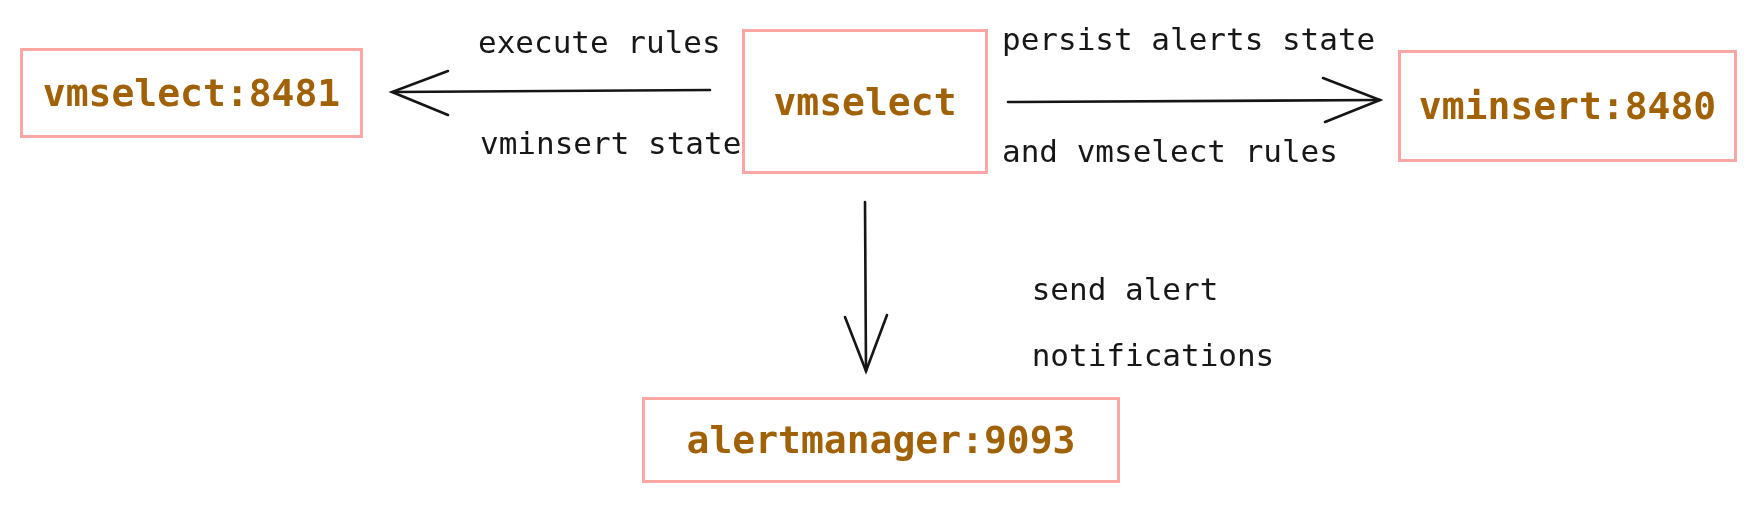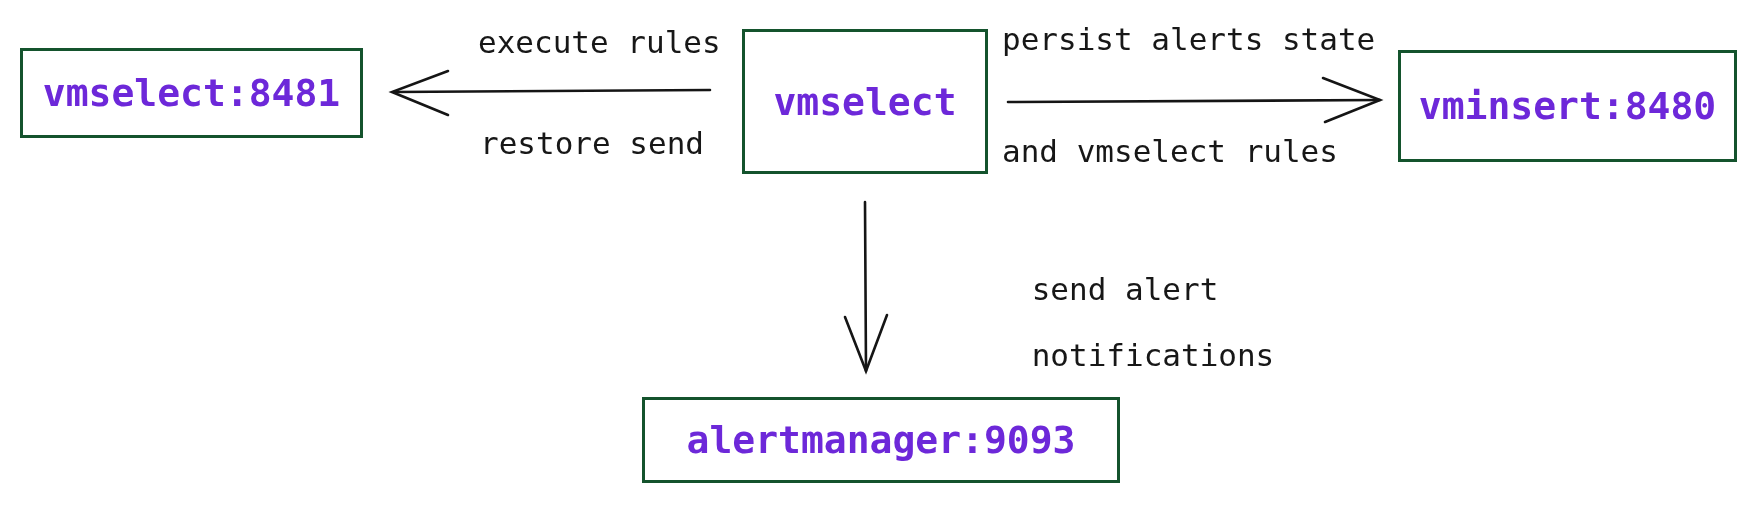--- a/index.html
+++ b/index.html
@@ -28,28 +28,28 @@
   }
   svg.arrows path {
     stroke: #151515;
     stroke-width: 2.6;
     fill: none;
     stroke-linecap: round;
   }
   .node {
     position: absolute;
     box-sizing: border-box;
-    border: 3px solid #14532d;
+    border: 3px solid #fca5a5;
     background: #ffffff;
     display: flex;
     align-items: center;
     justify-content: center;
     font-size: 38px;
     font-weight: bold;
-    color: #6d28d9;
+    color: #a16207;
     white-space: nowrap;
   }
   .edge-label {
     position: absolute;
     font-size: 31px;
     font-weight: normal;
     color: #171717;
     white-space: pre;
     line-height: 33px;
   }
@@ -94,21 +94,21 @@
   <div class="node" id="node-vminsert">
     <span>vminsert:8480</span>
   </div>
 
   <div class="node" id="node-alertmanager">
     <span>alertmanager:9093</span>
   </div>
 
   <div class="edge-label" id="label-execute-rules">execute rules</div>
 
-  <div class="edge-label" id="label-restore-state">restore send</div>
+  <div class="edge-label" id="label-restore-state">vminsert state</div>
 
   <div class="edge-label" id="label-persist-alerts">persist alerts state</div>
 
   <div class="edge-label" id="label-recording-rules">and vmselect rules</div>
 
   <div class="edge-label" id="label-send-alert">
     <span>send alert</span><br>
     <span>notifications</span>
   </div>
 

